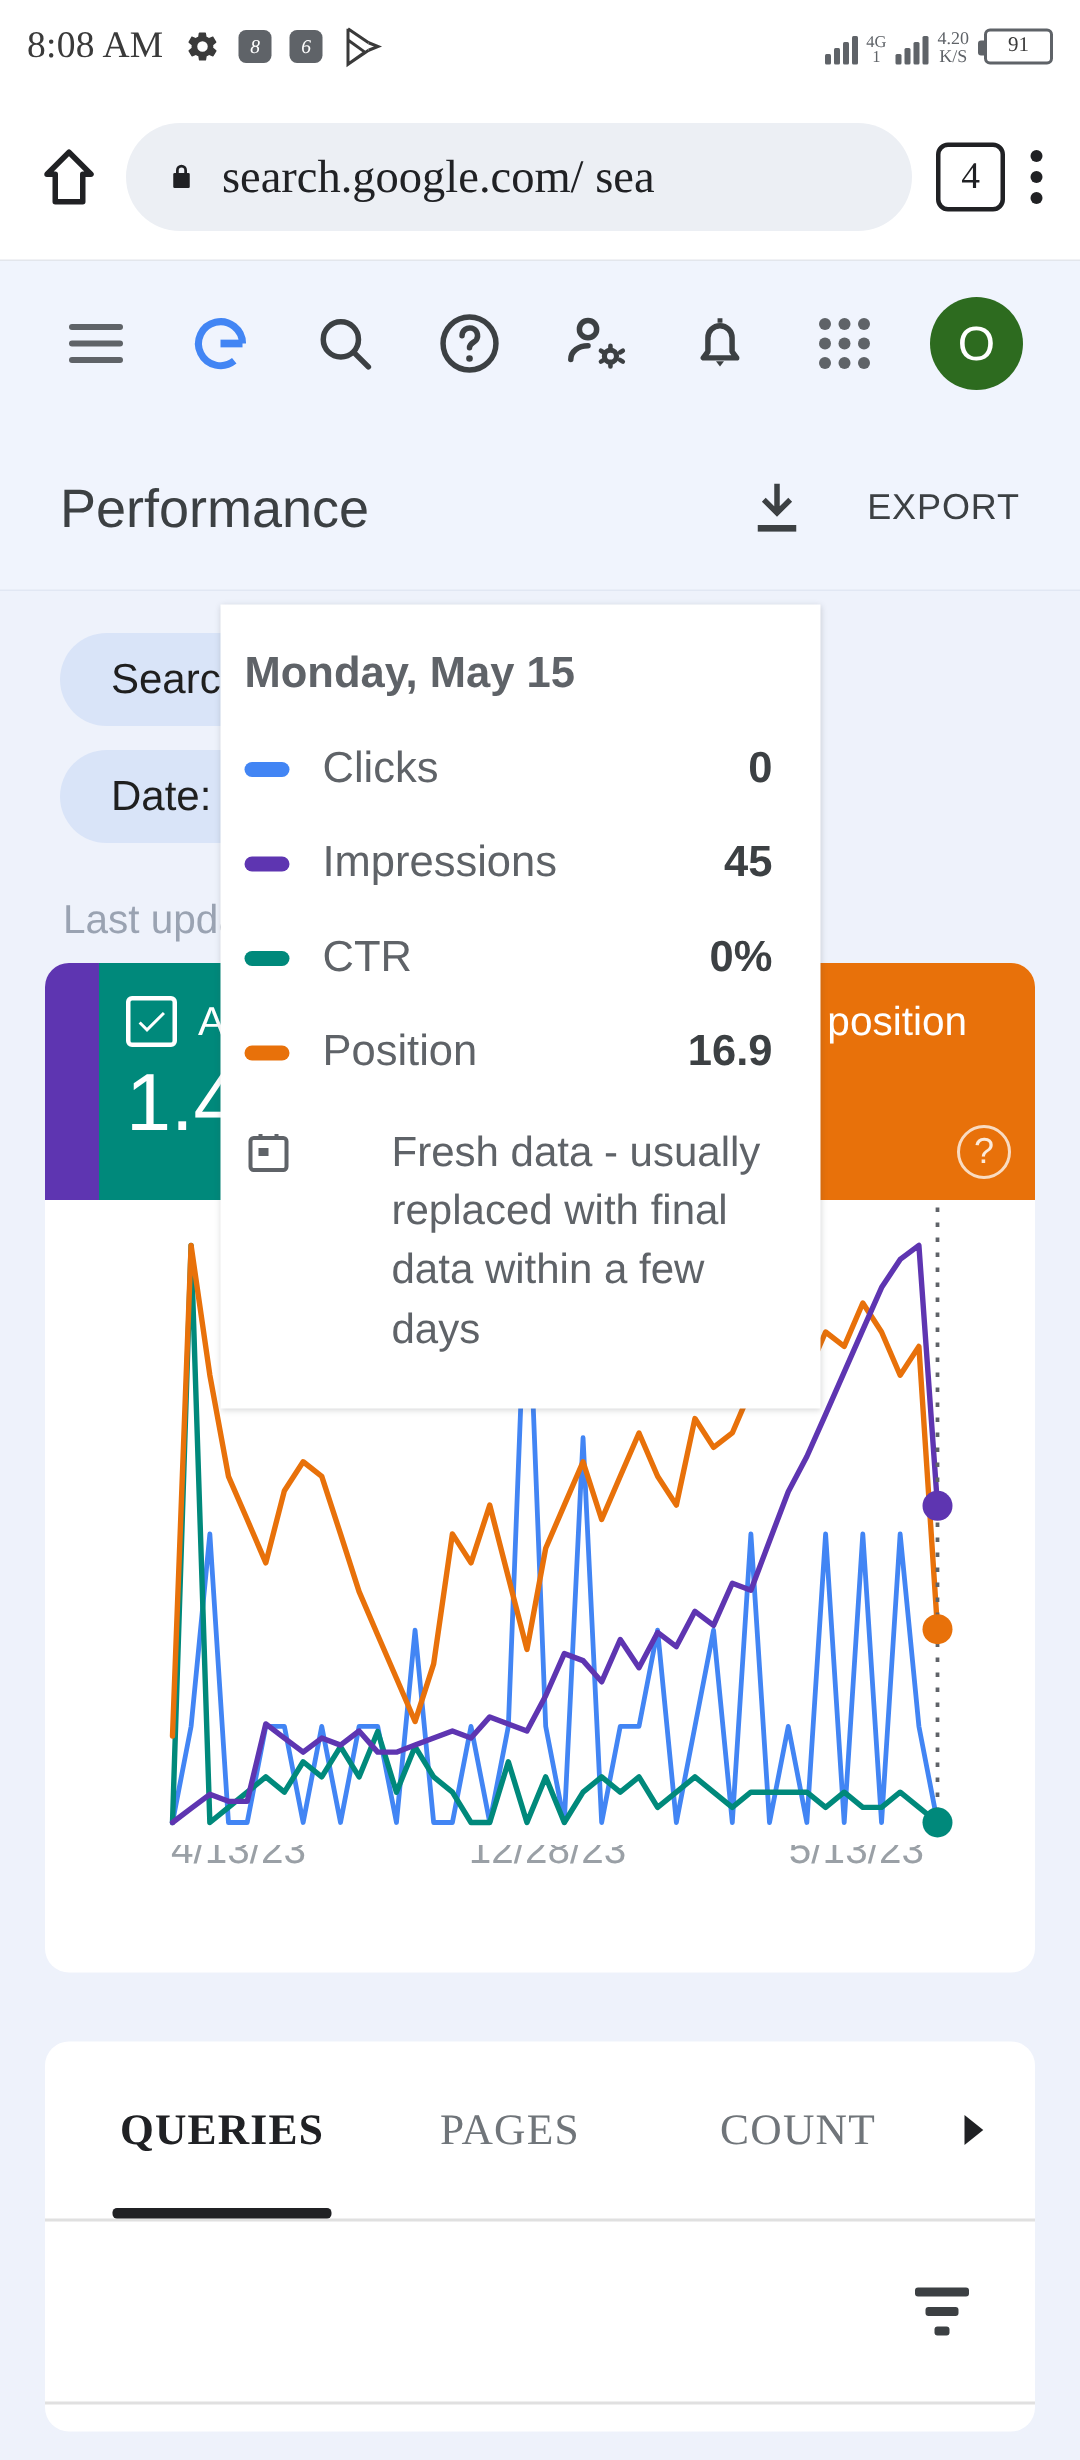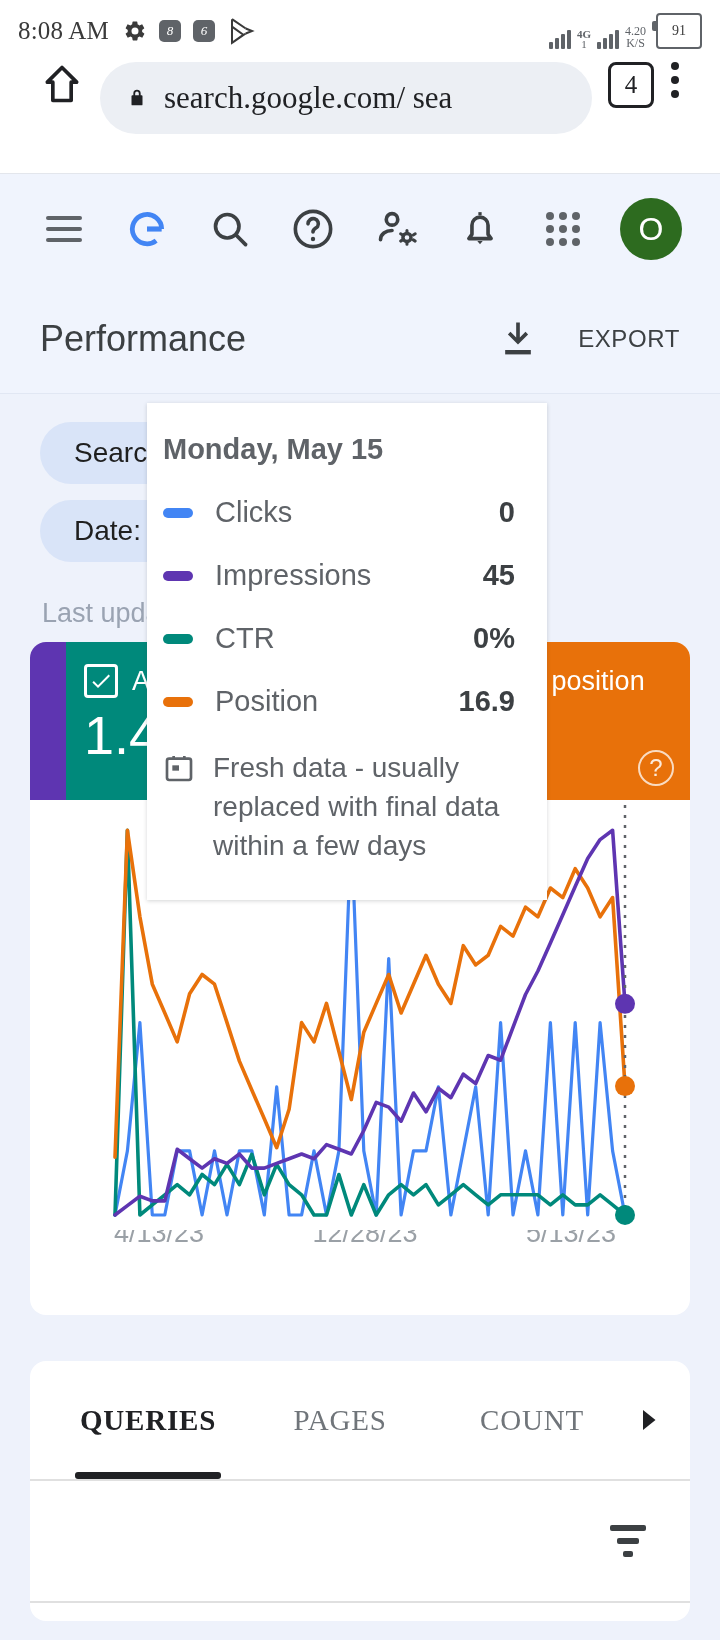--- a/index.html
+++ b/index.html
@@ -29,36 +29,36 @@
   }
   .sb-spacer { flex: 1; }
   .sb-right { display: flex; align-items: flex-end; gap: 6px; }
   .bars { display: flex; align-items: flex-end; gap: 2px; height: 22px; }
   .bars i { display: block; width: 4px; background: #5f6368; border-radius: 1px; }
   .bars i:nth-child(1){ height: 7px; }
   .bars i:nth-child(2){ height: 11px; }
   .bars i:nth-child(3){ height: 15px; }
   .bars i:nth-child(4){ height: 19px; }
   .net-type { font-size: 11px; line-height: 10px; color: #5f6368; text-align: center; }
-  .net-type b { display:block; font-weight: 700; }
+  .net-type b { display:block; font-weight: 400; }
   .speed { font-size: 12px; line-height: 12px; color: #5f6368; text-align: center; }
   .battery {
-    width: 46px; height: 36px; border: 2px solid #5f6368; border-radius: 4px;
+    width: 46px; height: 24px; border: 2px solid #5f6368; border-radius: 4px;
     display: flex; align-items: center; justify-content: center;
     font-size: 14px; color: #3a3a3a; position: relative; margin-left: 4px;
   }
   .battery::before {
     content: ""; position: absolute; left: -6px; top: 6px;
     width: 4px; height: 10px; background: #5f6368; border-radius: 2px 0 0 2px;
   }
 
   
   .browser {
     height: 112px; background: #ffffff;
-    display: flex; align-items: flex-start; padding: 0 40px; gap: 16px;
+    display: flex; align-items: center; padding: 0 24px; gap: 16px;
     border-bottom: 1px solid #e3e6ec;
   }
   .home-icon { width: 44px; height: 44px; flex: 0 0 auto; }
   .omnibox {
     flex: 1; height: 72px; background: #eceff4; border-radius: 36px;
     display: flex; align-items: center; padding: 0 26px; gap: 16px; overflow: hidden;
   }
   .lock { width: 22px; height: 26px; flex: 0 0 auto; }
   .url {
     font-family: "Liberation Serif", serif; font-size: 31px; color: #202124;
@@ -163,21 +163,21 @@
     background: #ffffff; box-shadow: 0 1px 4px rgba(60,64,67,.22);
     padding: 30px 32px 34px 16px; z-index: 50;
   }
   .tt-title { font-size: 29px; font-weight: 700; color: #5f6368; margin-bottom: 30px; }
   .tt-row { display: flex; align-items: center; margin-bottom: 30px; }
   .tt-dash { width: 30px; height: 10px; border-radius: 5px; flex: 0 0 auto; }
   .tt-name { font-size: 29px; color: #5f6368; margin-left: 22px; }
   .tt-val { margin-left: auto; font-size: 29px; color: #3c4043; font-weight: 600; }
   .tt-note { display: flex; gap: 18px; margin-top: 4px; }
   .cal-icon { width: 32px; height: 32px; flex: 0 0 auto; margin-top: 4px; }
-  .tt-note-text { font-size: 28px; color: #5f6368; line-height: 1.4; }
+  .tt-note-text { font-size: 28px; color: #5f6368; line-height: 1.4; margin-left: 48px; }
 
   
   .tabs-card {
     margin: 46px 30px 0 30px; background: #ffffff;
     border-radius: 16px; overflow: hidden; height: 260px;
   }
   .tabs {
     display: flex; align-items: center; height: 118px;
     padding: 0 22px; position: relative;
   }

